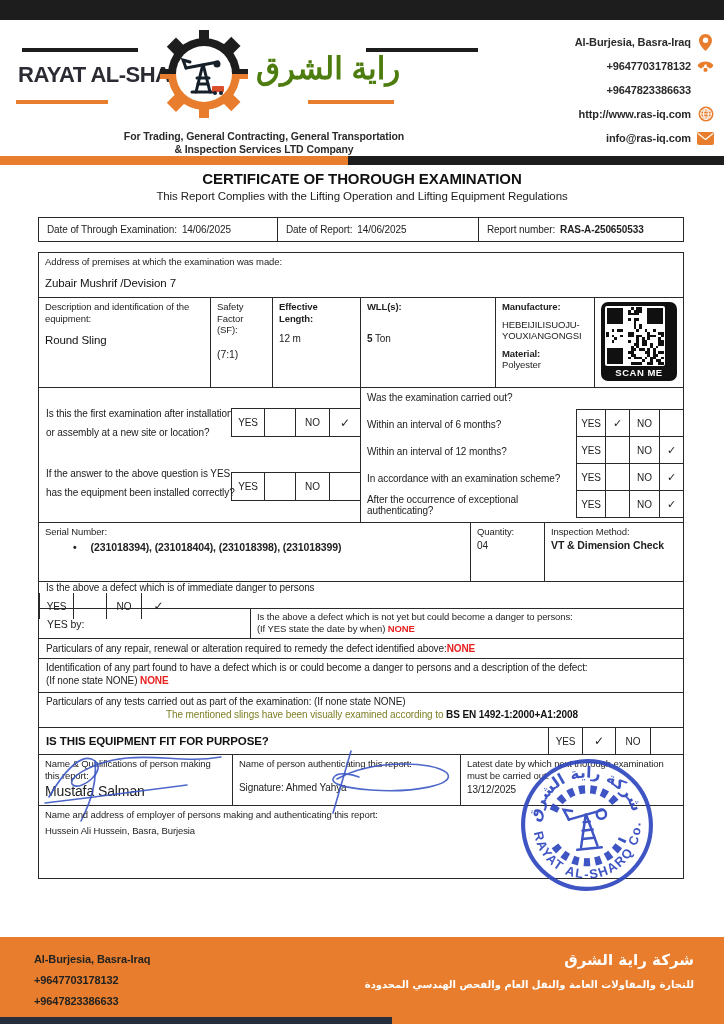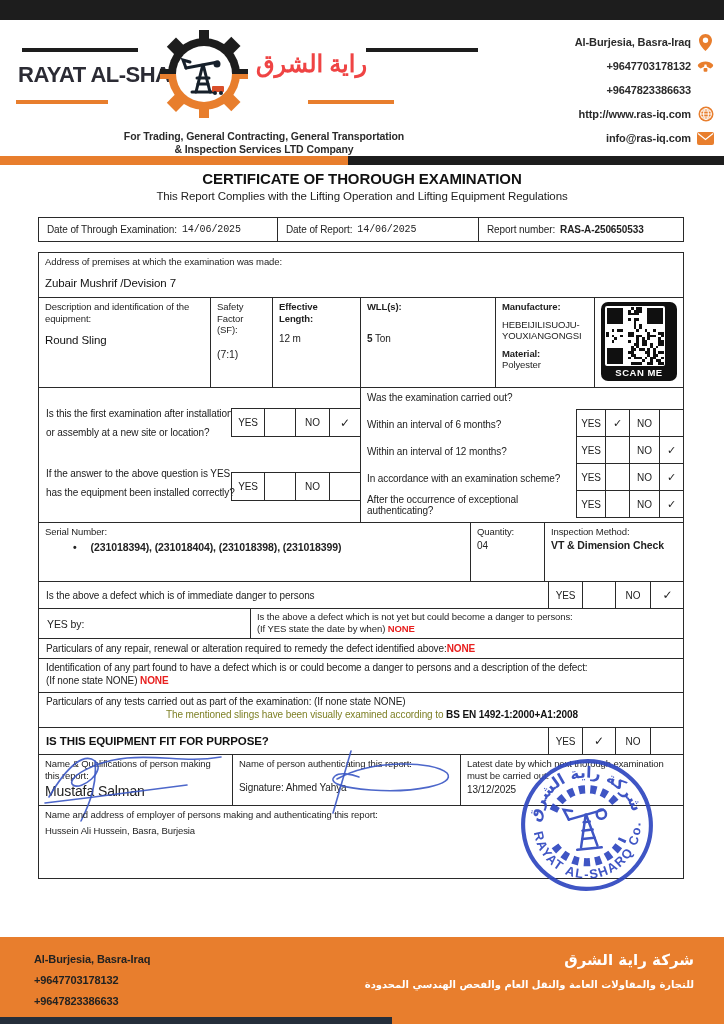--- a/index.html
+++ b/index.html
@@ -3,22 +3,22 @@
 <meta charset="utf-8">
 <style>
   html,body{margin:0;padding:0;background:#9a9a9a;}
   #cert{position:relative;width:724px;height:1024px;background:#fff;margin:0 auto;
         font-family:"Liberation Sans",sans-serif;color:#222;overflow:hidden;letter-spacing:-0.1px;}
   
   .topbar{position:absolute;left:0;top:0;width:724px;height:20px;background:#1d1d1d;}
   .hdr{position:absolute;left:0;top:20px;width:724px;height:136px;}
   .logo{position:absolute;left:14px;top:6px;width:470px;height:100px;}
   .logo-en{position:absolute;left:4px;top:36px;font-size:22px;font-weight:bold;color:#2b2b34;letter-spacing:-0.5px;}
-  .logo-ar{position:absolute;left:242px;top:24px;font-size:24px;font-weight:bold;color:#ef4444;
-           font-family:Liberation Serif, serif;direction:rtl;}
+  .logo-ar{position:absolute;left:242px;top:24px;font-size:31px;font-weight:bold;color:#4d7c0f;
+           font-family:Liberation Sans, sans-serif;direction:rtl;}
   .lg-line{position:absolute;height:4px;}
   .lb{background:#1d1d1d;} .lo{background:#E87E2D;}
   .ln1{left:8px;top:22px;width:116px;} .ln2{left:352px;top:22px;width:112px;}
   .ln3{left:2px;top:74px;width:92px;}  .ln4{left:294px;top:74px;width:86px;}
   .tagline{position:absolute;left:0px;top:104px;width:500px;text-align:center;
            font-size:10.5px;font-weight:bold;color:#2b2b2b;line-height:13px;}
   .contacts{position:absolute;right:10px;top:10px;text-align:right;}
   .crow{display:flex;justify-content:flex-end;align-items:center;height:24px;}
   .ctext{font-size:11px;font-weight:bold;color:#2b2b2b;}
   .cicon{width:17px;height:17px;margin-left:6px;display:inline-flex;align-items:center;justify-content:center;}
@@ -29,21 +29,21 @@
   
   .title{position:absolute;left:0;top:170px;width:724px;text-align:center;
          font-size:15px;font-weight:bold;color:#111;}
   .subtitle{position:absolute;left:0;top:190px;width:724px;text-align:center;font-size:11.5px;color:#222;}
   
   .daterow{position:absolute;left:38px;top:217px;width:644px;height:23px;display:flex;
            border:1px solid #2a2a2a;font-size:10px;}
   .dcell{display:flex;align-items:center;padding-left:8px;border-right:1px solid #2a2a2a;}
   .dcell:last-child{border-right:none;}
   .dc1{width:230px;} .dc2{width:192px;} .dc3{flex:1;}
-  .dval{margin-left:5px;font-family:Liberation Mono, monospace;} .dvalb{margin-left:5px;font-weight:bold;}
+  .dval{margin-left:5px;} .dvalb{margin-left:5px;font-weight:bold;}
   
   .mt{position:absolute;left:38px;top:252px;width:644px;border:1px solid #2a2a2a;font-size:9.5px;}
   .row{display:flex;border-bottom:1px solid #2a2a2a;position:relative;}
   .row:last-child{border-bottom:none;}
   .cell{border-right:1px solid #2a2a2a;padding:3px 6px;box-sizing:border-box;position:relative;}
   .cell:last-child{border-right:none;}
   .lab{font-size:9.5px;line-height:11.5px;color:#1e1e1e;}
   .labb{font-weight:bold;}
   .val{font-size:11.5px;margin-top:5px;color:#111;}
   .r-emp{height:44px;} .c-emp1{width:322px;} .c-emp2{flex:1;}
@@ -80,21 +80,21 @@
   .qb-yes{width:30px;font-size:10px;} .qb-m{width:24px;font-family:"DejaVu Sans",sans-serif;font-size:11px;}
   .qrows{position:absolute;left:0;right:0;top:22px;}
   
   .r-ser{height:58px;}
   .c-ser1{width:432px;} .c-ser2{width:74px;} .c-ser3{flex:1;}
   .serval{margin-top:3px;margin-left:28px;font-weight:bold;font-size:10.5px;}
   .bullet{margin-right:14px;font-weight:bold;}
   .qty{font-size:10px;margin-top:2px;}
   .insp{font-weight:bold;font-size:10.5px;margin-top:1px;}
   
-  .r-dang{height:26px;} .dangtxt{flex:1;display:flex;align-items:center;padding-left:7px;font-size:10px;}
+  .r-dang{height:26px;flex-direction:column;} .dangtxt{flex:1;display:flex;align-items:center;padding-left:7px;font-size:10px;}
   .ynline{display:flex;margin-right:-1px;}
   .ynline .ck{height:26px;border-top:none;border-bottom:none;}
   .yn-yes{width:35px;font-size:10px;} .yn-m{width:33px;font-family:"DejaVu Sans",sans-serif;font-size:12px;}
   .r-notyet{height:29px;}
   .c-ny1{width:432px;padding-top:2px;} .c-ny2{flex:1;display:flex;align-items:center;font-size:10.5px;padding-left:8px;}
   .red{color:#e8201f;font-weight:bold;}
   .r-one{height:19px;display:flex;align-items:center;padding-left:7px;font-size:10px;}
   .r-ident{height:31px;padding:2px 0 0 7px;font-size:10px;line-height:13px;display:block;}
   .r-tests{height:32px;padding:2px 0 0 7px;font-size:10px;line-height:13px;display:block;}
   .olive{color:#7e8026;}

